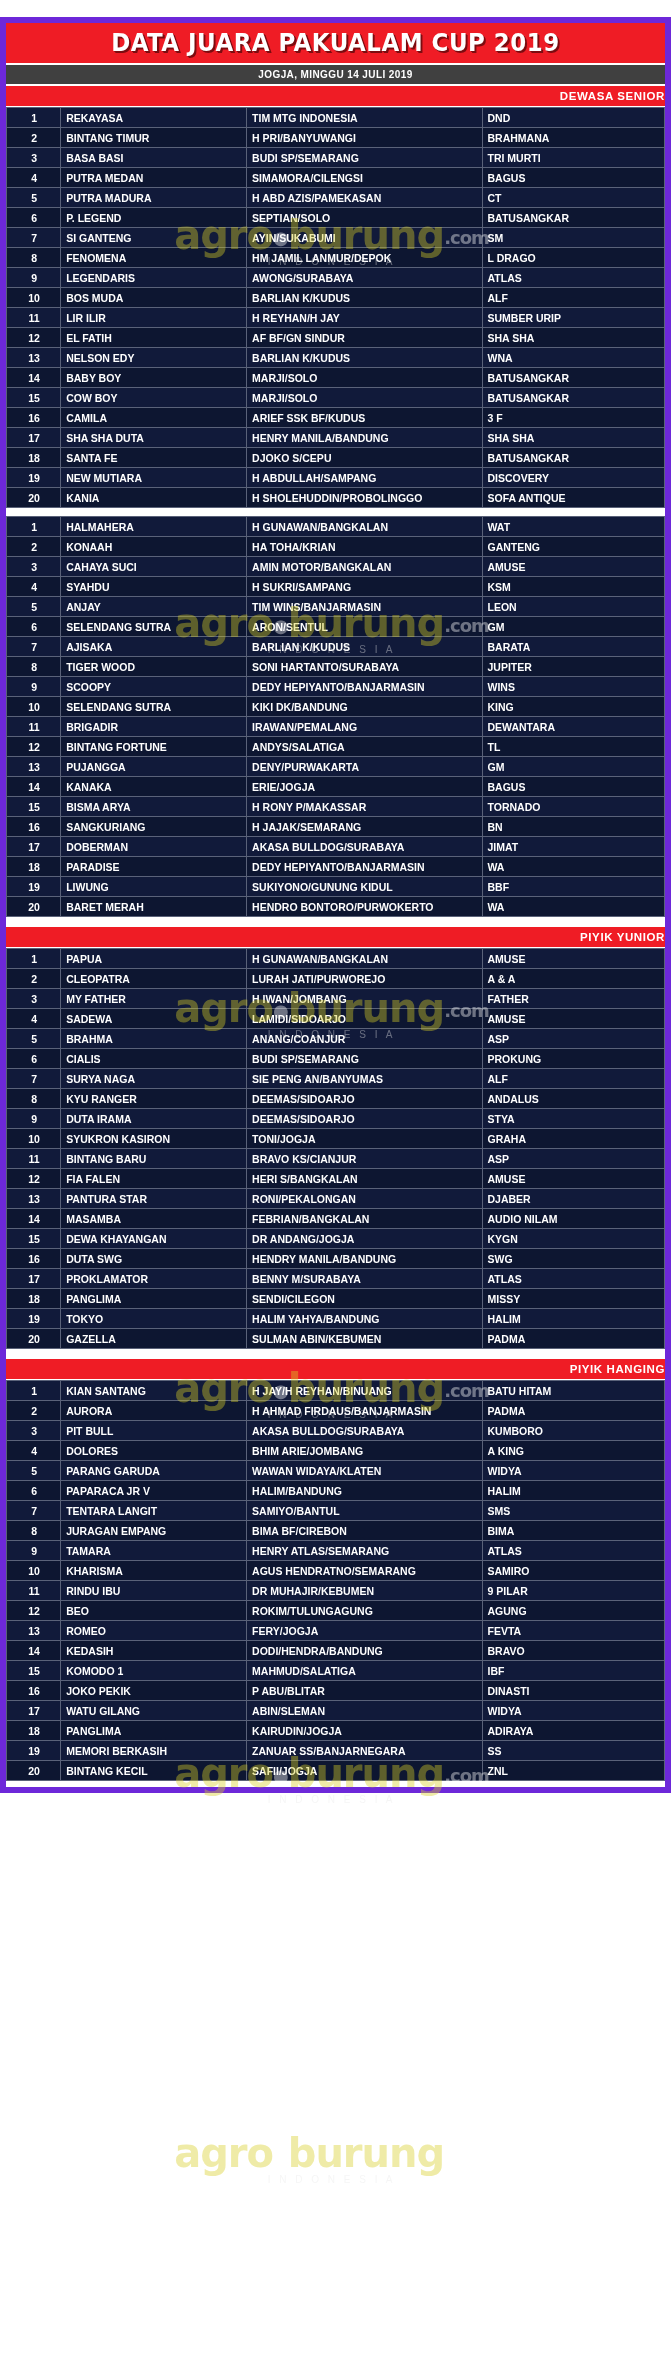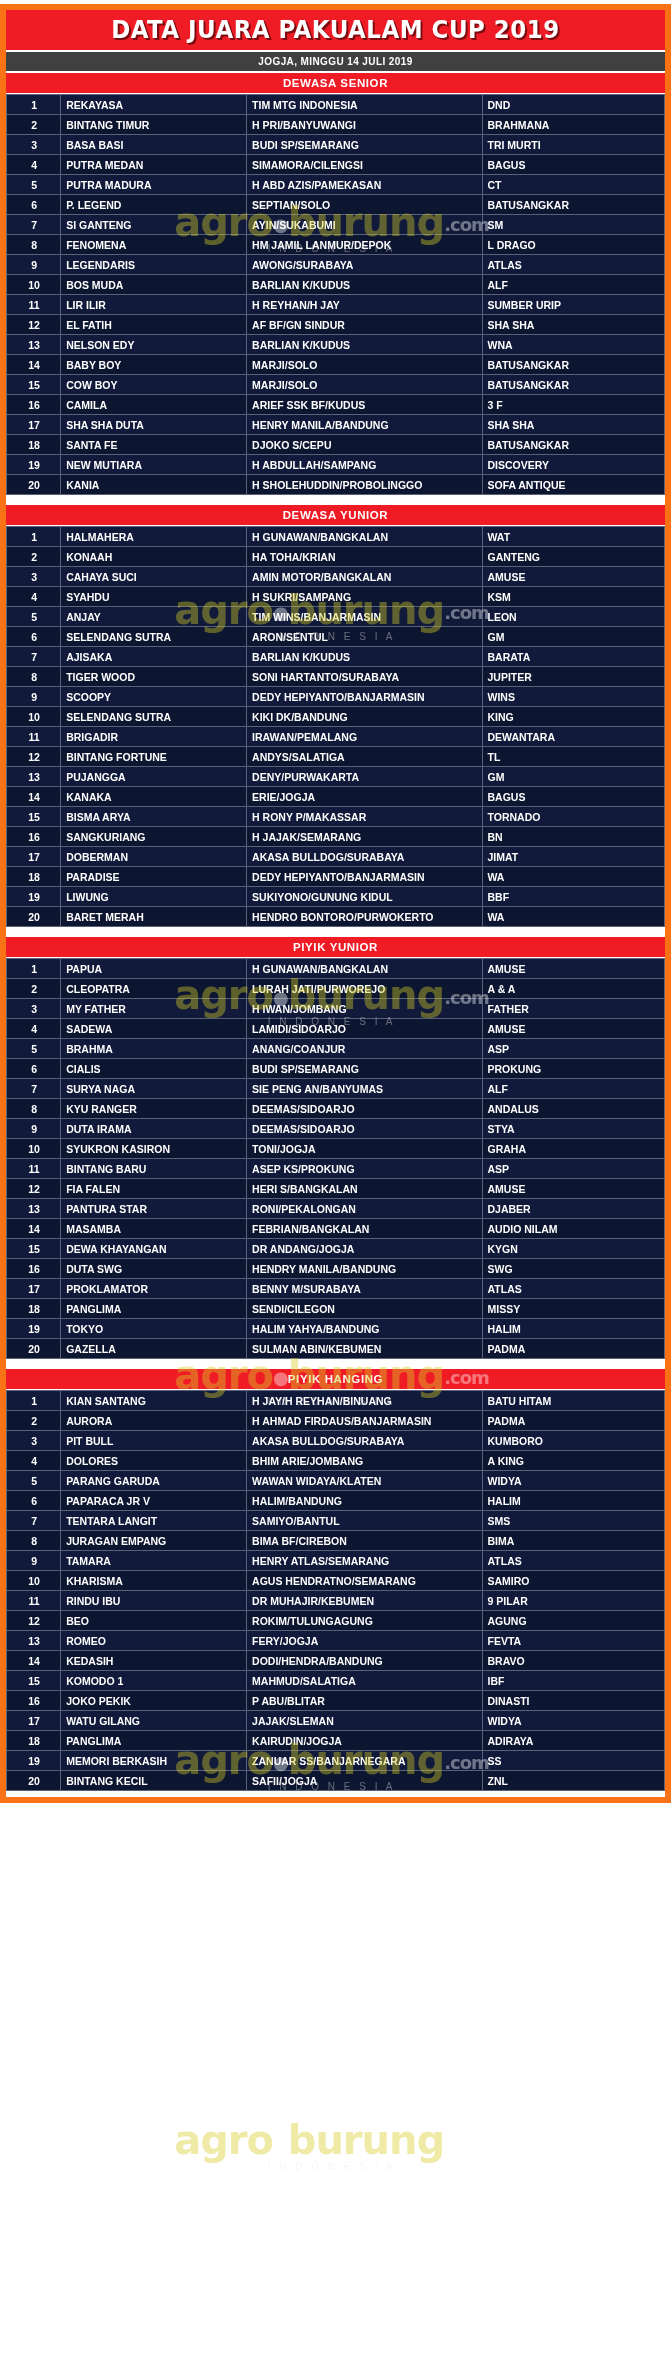--- a/index.html
+++ b/index.html
@@ -14,24 +14,24 @@
   .page {
     width: 671px;
     min-height: 2355px;
     background: #ffffff;
     position: relative;
     box-sizing: border-box;
     padding: 0;
   }
   .frame {
     position: relative;
-    margin: 4px auto;
+    margin: 17px auto;
     width: 671px;
     background: #0b1533;
-    border: 6px solid #f97316;
+    border: 6px solid #6d28d9;
     box-sizing: border-box;
   }
   
   .titlebar {
     background: #ef1c25;
     text-align: center;
     padding: 7px 0 7px 0;
     border-bottom: 2px solid #ffffff;
   }
   .titlebar .title {
@@ -53,21 +53,21 @@
   .subtitlebar .subtitle {
     font-size: 10px;
     font-weight: bold;
     color: #ffffff;
     letter-spacing: 0.4px;
   }
   
   .section-header {
     background: #ef1c25;
     color: #ffffff;
-    text-align: center;
+    text-align: right;
     font-weight: bold;
     font-size: 11.5px;
     letter-spacing: 0.6px;
     padding: 4px 0 4px 0;
     border-top: 2px solid #ffffff;
     border-bottom: 1px solid #ffffff;
   }
   table.tbl {
     width: 100%;
     border-collapse: collapse;
@@ -280,21 +280,20 @@
             <td class="c-no">20</td>
             <td class="c-name">KANIA</td>
             <td class="c-owner">H SHOLEHUDDIN/PROBOLINGGO</td>
             <td class="c-team">SOFA ANTIQUE</td>
           </tr>
       </tbody>
     </table>
 
     <div class="spacer"></div>
 
-    <div class="section-header">DEWASA YUNIOR</div>
     <table class="tbl">
       <tbody>
         <tr>
             <td class="c-no">1</td>
             <td class="c-name">HALMAHERA</td>
             <td class="c-owner">H GUNAWAN/BANGKALAN</td>
             <td class="c-team">WAT</td>
           </tr>
         <tr>
             <td class="c-no">2</td>
@@ -474,21 +473,21 @@
           </tr>
         <tr>
             <td class="c-no">10</td>
             <td class="c-name">SYUKRON KASIRON</td>
             <td class="c-owner">TONI/JOGJA</td>
             <td class="c-team">GRAHA</td>
           </tr>
         <tr>
             <td class="c-no">11</td>
             <td class="c-name">BINTANG BARU</td>
-            <td class="c-owner">ASEP KS/PROKUNG</td>
+            <td class="c-owner">BRAVO KS/CIANJUR</td>
             <td class="c-team">ASP</td>
           </tr>
         <tr>
             <td class="c-no">12</td>
             <td class="c-name">FIA FALEN</td>
             <td class="c-owner">HERI S/BANGKALAN</td>
             <td class="c-team">AMUSE</td>
           </tr>
         <tr>
             <td class="c-no">13</td>
@@ -638,21 +637,21 @@
           </tr>
         <tr>
             <td class="c-no">16</td>
             <td class="c-name">JOKO PEKIK</td>
             <td class="c-owner">P ABU/BLITAR</td>
             <td class="c-team">DINASTI</td>
           </tr>
         <tr>
             <td class="c-no">17</td>
             <td class="c-name">WATU GILANG</td>
-            <td class="c-owner">JAJAK/SLEMAN</td>
+            <td class="c-owner">ABIN/SLEMAN</td>
             <td class="c-team">WIDYA</td>
           </tr>
         <tr>
             <td class="c-no">18</td>
             <td class="c-name">PANGLIMA</td>
             <td class="c-owner">KAIRUDIN/JOGJA</td>
             <td class="c-team">ADIRAYA</td>
           </tr>
         <tr>
             <td class="c-no">19</td>

